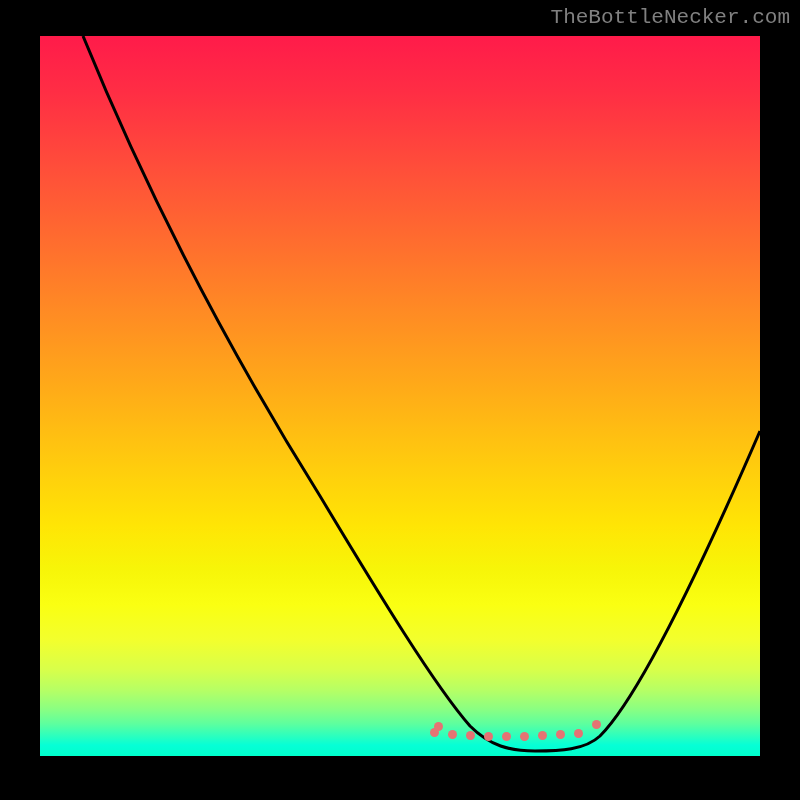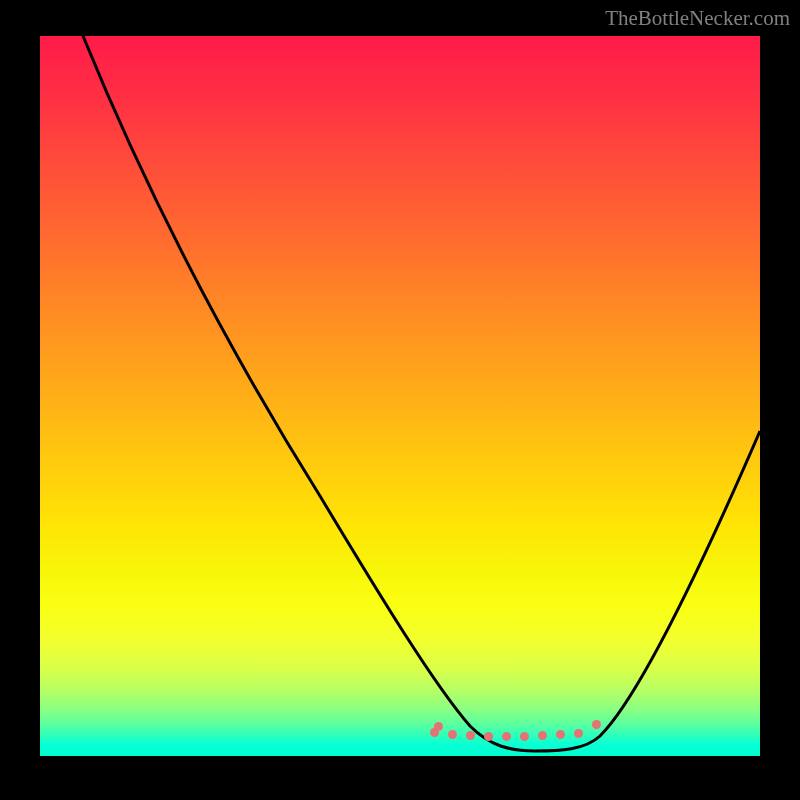--- a/index.html
+++ b/index.html
@@ -8,21 +8,21 @@
     height: 800px;
     background: #000;
     position: relative;
     overflow: hidden;
   }
   .watermark {
     position: absolute;
     top: 6px;
     right: 10px;
     color: #808080;
-    font-family: Liberation Serif, serif;
+    font-family: Liberation Mono, monospace;
     font-size: 21px;
     font-weight: 400;
     z-index: 10;
   }
   .plot-area {
     position: absolute;
     left: 40px;
     top: 36px;
     width: 720px;
     height: 720px;

